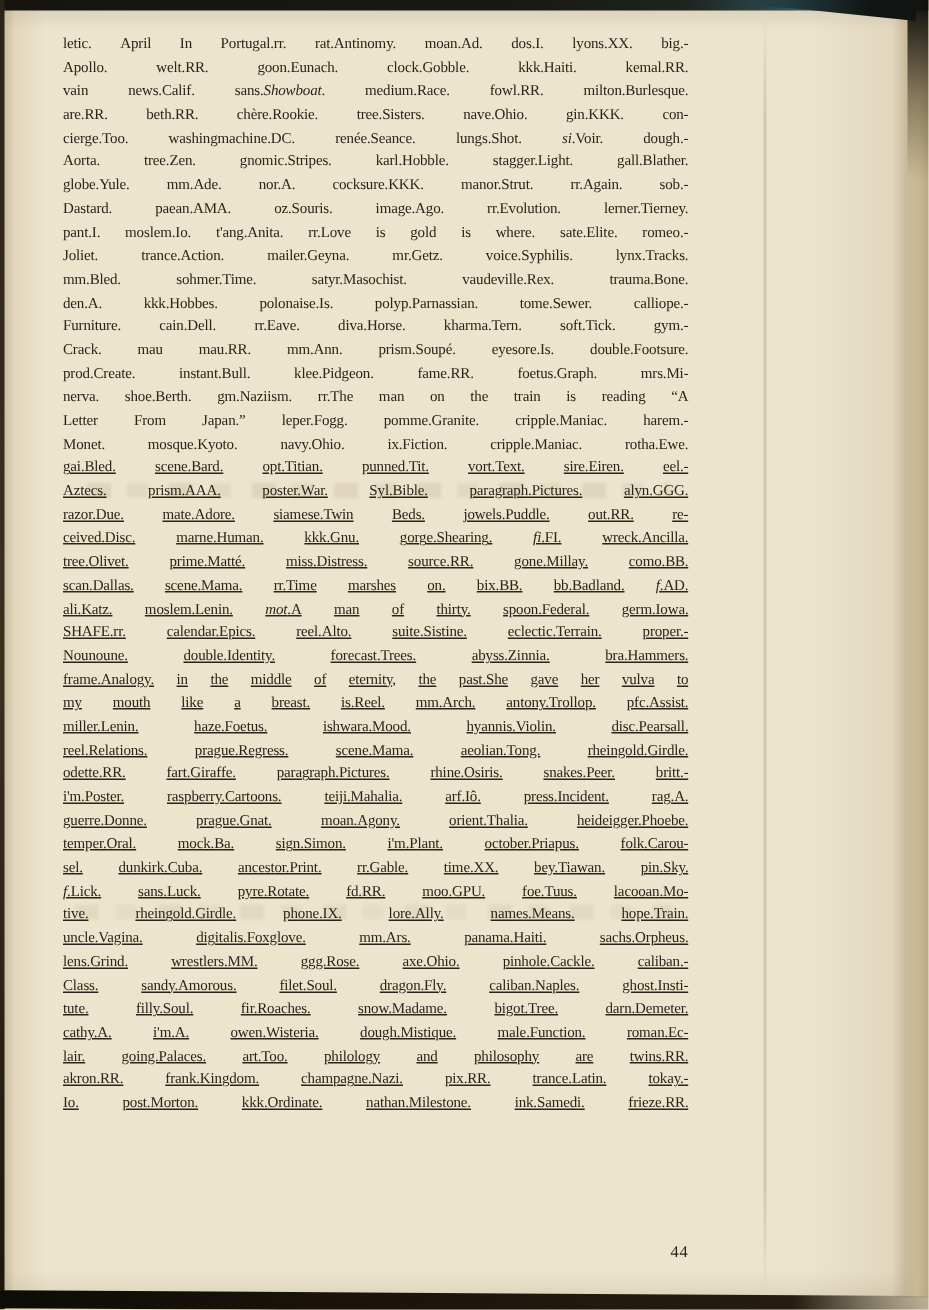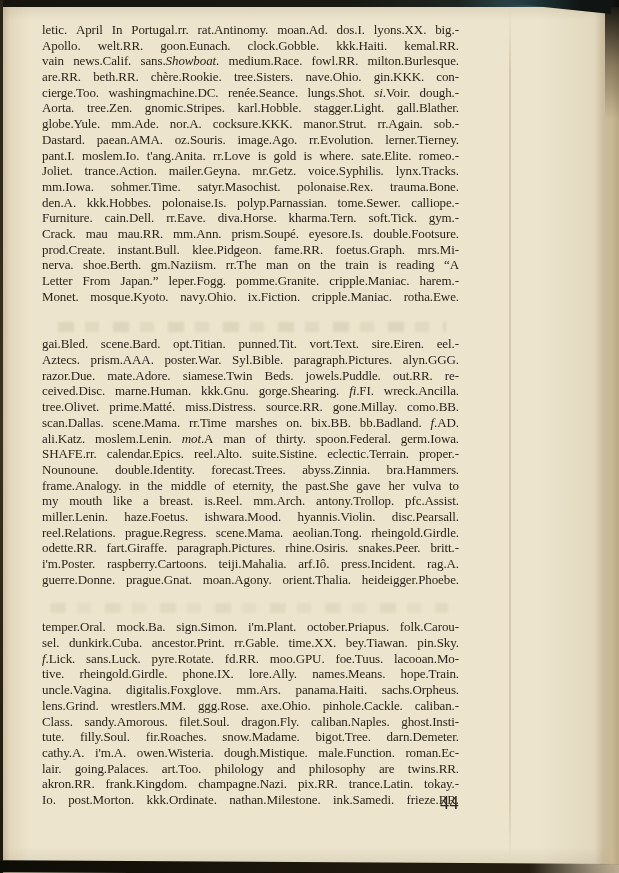--- a/index.html
+++ b/index.html
@@ -28,27 +28,27 @@
     background:linear-gradient(to right,#0e0c07,#1a150c 40%,#241d10 85%,#30271507);
     transform:rotate(.35deg);transform-origin:right bottom;border-top-left-radius:8px 4px;}
   .right-edge{position:absolute;right:0;top:0;bottom:8px;width:24px;
     background:linear-gradient(to right, rgba(0,0,0,0), rgba(170,150,110,.35) 35%, var(--page_edge,#c9b995) 70%, #b9a883);}
   .right-edge-top{position:absolute;right:0;top:0;width:14px;height:120px;
     background:linear-gradient(to bottom,#0f0e0a, rgba(60,48,28,.45) 55%, rgba(0,0,0,0));}
   .fold-line{position:absolute;left:509px;top:10px;bottom:12px;width:2px;opacity:.55;
     background:linear-gradient(to bottom, rgba(150,128,90,0), rgba(150,128,90,.5) 8%, rgba(150,128,90,.5) 92%, rgba(150,128,90,0));}
   
   .page-text{position:absolute;left:42px;top:22px;width:417px;color:var(--ink,#2b241a);}
-  .paragraph + .paragraph{margin-top:32px;}
+  .paragraph + .paragraph{margin-top:0;text-decoration:underline;}
   .line{display:flex;justify-content:space-between;height:15.7px;line-height:15.7px;
-    font-size:13px;letter-spacing:-0.1px;overflow:hidden;}
+    font-size:10px;letter-spacing:-0.1px;overflow:hidden;}
   .line .word{white-space:pre;}
   .line em{font-style:italic;text-align:right;}
-  .page-number{position:absolute;left:42px;top:793px;width:417px;text-align:right;
-    font-size:18px;letter-spacing:.5px;color:var(--ink,#2b241a);}
+  .page-number{position:absolute;left:42px;top:829px;width:417px;text-align:right;
+    font-size:11px;letter-spacing:.5px;color:var(--ink,#2b241a);}
   
   .smudge{position:absolute;height:10px;opacity:.5;filter:blur(1.2px);
     background:repeating-linear-gradient(90deg, rgba(139,120,86,.28) 0 16px, rgba(0,0,0,0) 16px 27px, rgba(139,120,86,.2) 27px 41px, rgba(0,0,0,0) 41px 55px);}
   .smudge-1{left:58px;top:322px;width:388px;}
   .smudge-2{left:50px;top:603px;width:398px;opacity:.35;}
 </style>
 </head>
 <body>
 
 <div class="scan">
@@ -140,24 +140,24 @@
         </div>
         <div class="line">
           <span class="word"><span>Joliet.</span></span>
           <span class="word"><span>trance.Action.</span></span>
           <span class="word"><span>mailer.Geyna.</span></span>
           <span class="word"><span>mr.Getz.</span></span>
           <span class="word"><span>voice.Syphilis.</span></span>
           <span class="word"><span>lynx.Tracks.</span></span>
         </div>
         <div class="line">
-          <span class="word"><span>mm.Iowa.</span></span>
+          <span class="word"><span>mm.Bled.</span></span>
           <span class="word"><span>sohmer.Time.</span></span>
           <span class="word"><span>satyr.Masochist.</span></span>
-          <span class="word"><span>polonaise.Rex.</span></span>
+          <span class="word"><span>vaudeville.Rex.</span></span>
           <span class="word"><span>trauma.Bone.</span></span>
         </div>
         <div class="line">
           <span class="word"><span>den.A.</span></span>
           <span class="word"><span>kkk.Hobbes.</span></span>
           <span class="word"><span>polonaise.Is.</span></span>
           <span class="word"><span>polyp.Parnassian.</span></span>
           <span class="word"><span>tome.Sewer.</span></span>
           <span class="word"><span>calliope.-</span></span>
         </div>

